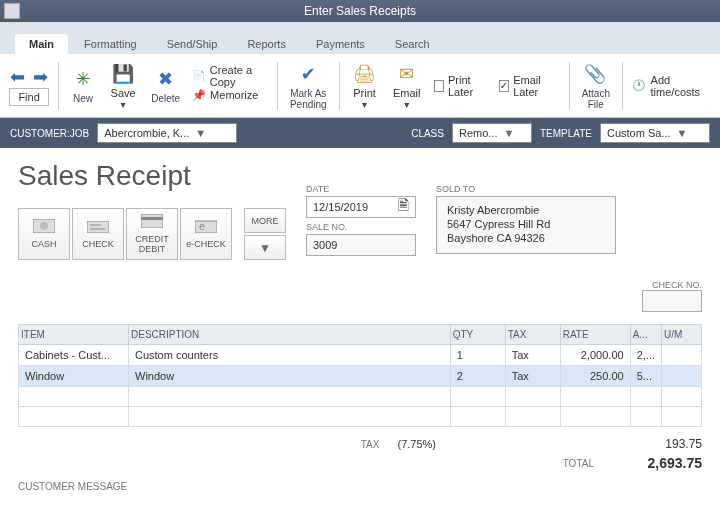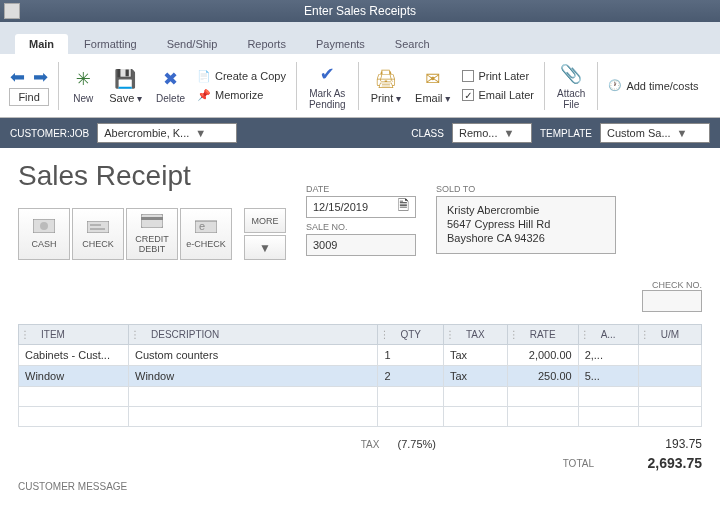--- a/index.html
+++ b/index.html
@@ -33,21 +33,21 @@
 .more-btn{width:42px;height:25px;border:1px solid #bbb;background:linear-gradient(#fff,#eee);display:flex;align-items:center;justify-content:center;font-size:9px;color:#555;cursor:pointer}
 .fld-col{display:flex;flex-direction:column;gap:2px}
 .fld-lbl{font-size:9px;color:#777}
 .fld-inp{border:1px solid #aaa;height:22px;padding:0 6px;display:flex;align-items:center;background:#fff;width:110px}
 .cal-ico{margin-left:auto;cursor:pointer;font-size:14px}
 .sold-box{border:1px solid #aaa;background:#f7f7f7;padding:6px 10px;width:180px;height:58px;line-height:14px}
 .sold-lbl{font-size:9px;color:#777;margin-bottom:2px}
 .chk-row{display:flex;justify-content:flex-end;margin-top:20px;align-items:center;gap:6px}
 .chk-inp{border:1px solid #aaa;background:#f7f7f7;width:60px;height:22px}
 .tbl{width:100%;border-collapse:collapse;margin-top:12px}
-.tbl th{background:#e8edf2;border:1px solid #c8d0d8;padding:4px 22px;text-align:left;font-weight:normal;font-size:10px;color:#556;position:relative}
+.tbl th{background:#e8edf2;border:1px solid #c8d0d8;padding:4px 2px;text-align:left;font-weight:normal;font-size:10px;color:#556;position:relative}
 .tbl th::before{content:"⋮";position:absolute;left:1px;color:#aaa;font-size:10px}
 .tbl td{border:1px solid #d8dde2;padding:4px 6px;height:20px;font-size:11px}
 .tbl tr.sel td{background:#d8e6f5}
 .tbl tr.emp td{background:#fff}
 .r{text-align:right}
 .tot-row{display:flex;justify-content:flex-end;align-items:center;gap:18px;margin-top:10px}
 .tot-lbl{font-size:10px;color:#777}
 .tax-dd{border:1px solid #3a6aa8;height:20px;display:flex;align-items:center;padding:0 6px;width:100px;cursor:pointer;justify-content:space-between}
 .tot-val{width:90px;text-align:right;font-size:12px}
 .gtot{font-weight:bold;font-size:14px}
@@ -110,21 +110,21 @@
     </div>
   <div class="sep"></div>
   <div class="rbn-grp">
       <div class="rbn-ico" style="color:#c89a3a">🖨</div>
       <div class="rbn-lbl"><span>Print</span> ▾</div>
     </div>
   <div class="rbn-grp">
       <div class="rbn-ico" style="color:#c89a3a">✉</div>
       <div class="rbn-lbl"><span>Email</span> ▾</div>
     </div>
-  <div style="display:flex;flex-direction:column;gap:1px">
+  <div style="display:flex;flex-direction:row;gap:1px">
     <div class="sm-btn">
         <span class="cb"></span>
         <span>Print Later</span>
       </div>
     <div class="sm-btn">
         <span class="cb">✓</span>
         <span>Email Later</span>
       </div>
   </div>
   <div class="sep"></div>

